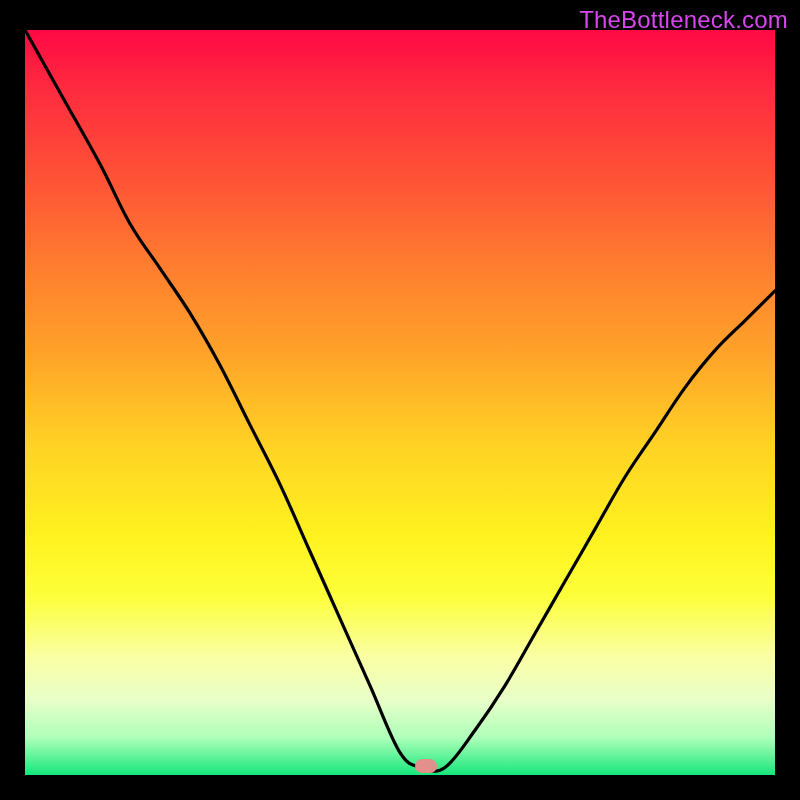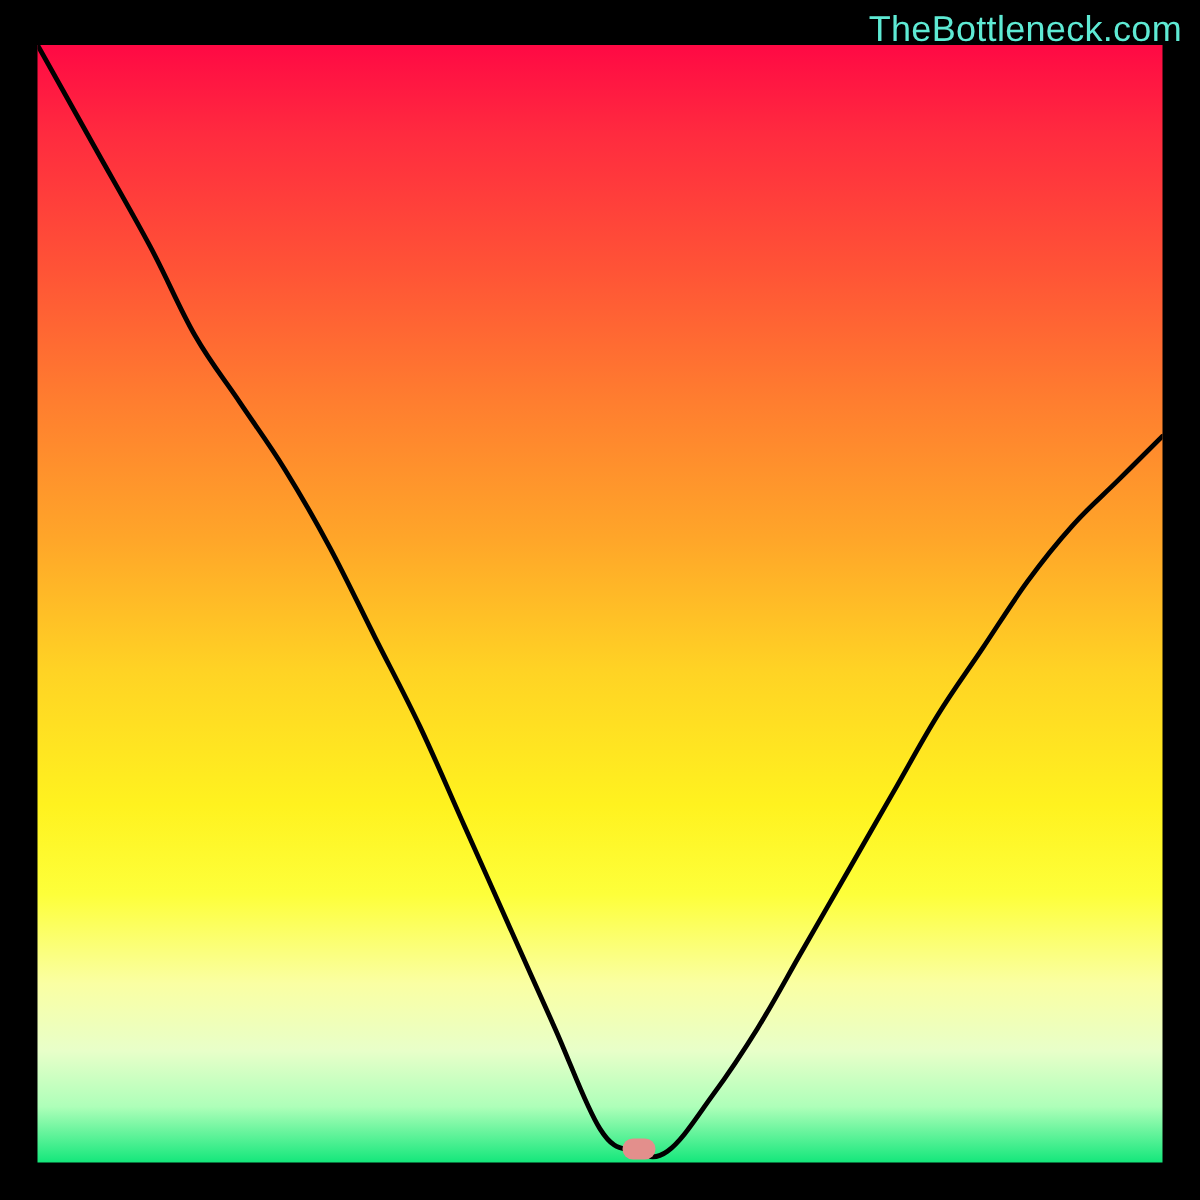--- a/index.html
+++ b/index.html
@@ -9,21 +9,21 @@
     width: 800px;
     height: 800px;
     background: #000;
   }
   .watermark {
     position: absolute;
     top: 6px;
     right: 12px;
     font-family: Arial, Helvetica, sans-serif;
     font-size: 24px;
-    color: #5eead4;
+    color: #d946ef;
     letter-spacing: 0.2px;
     z-index: 5;
   }
   .plot {
     position: absolute;
     left: 25px;
     top: 30px;
     width: 750px;
     height: 745px;
     background: linear-gradient(to bottom,

